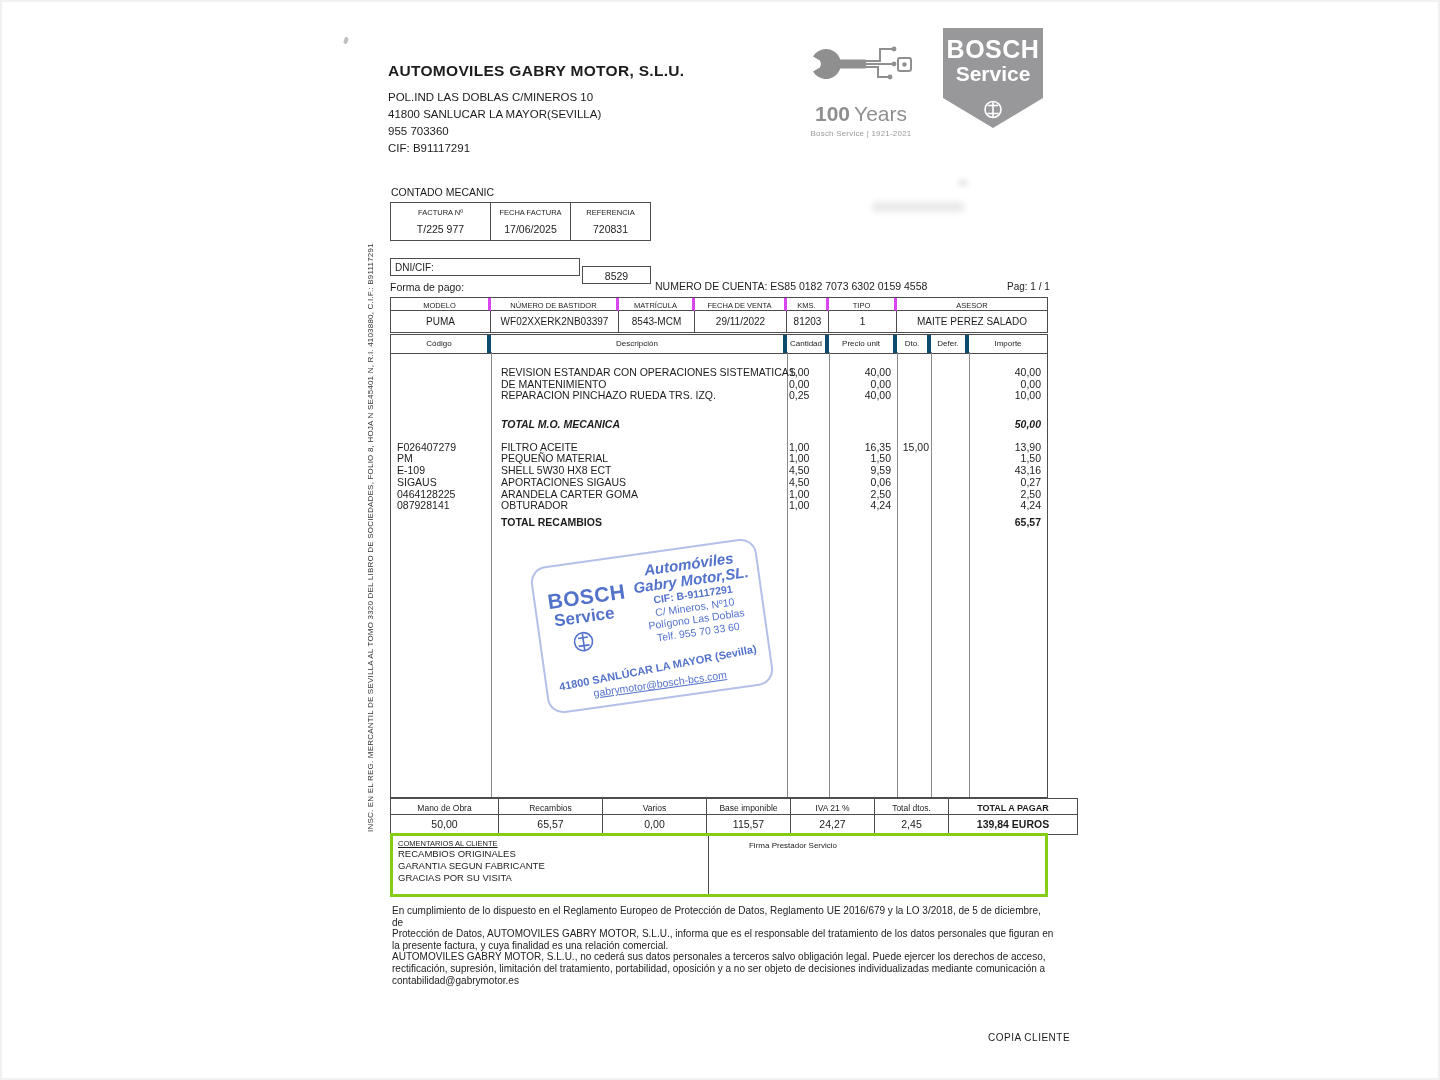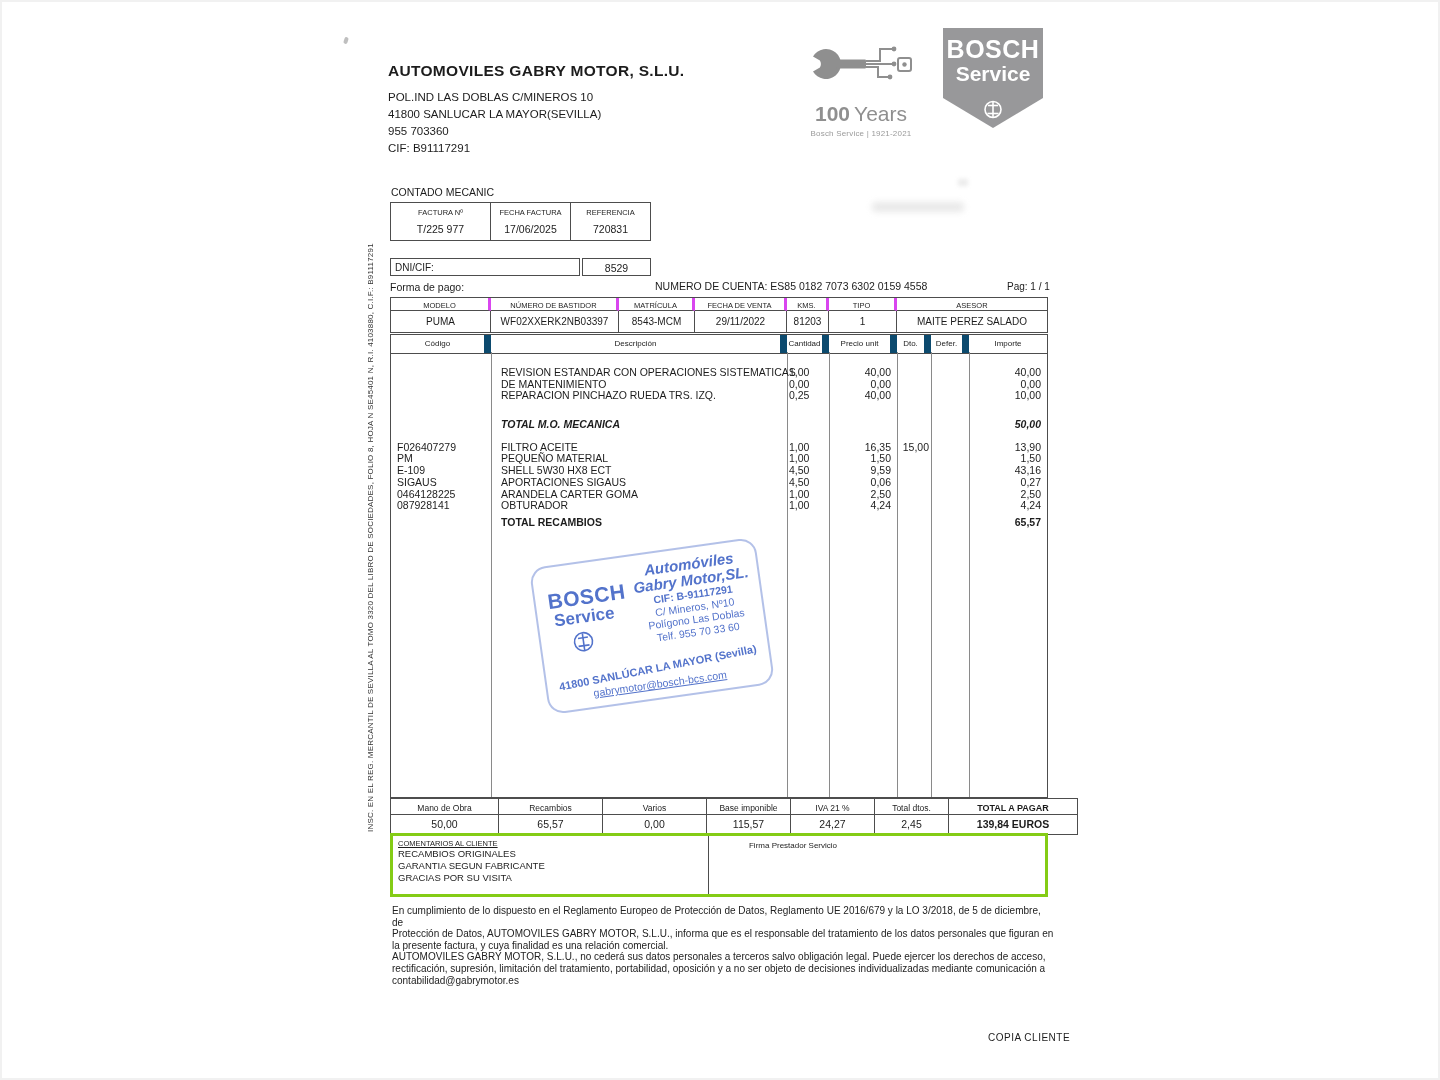--- a/index.html
+++ b/index.html
@@ -29,40 +29,40 @@
   .doctype { left:391px; top:186px; font-size:10.5px; }
   .factura { left:390px; top:202px; width:261px; border:1px solid #4d4d4d; display:grid;
              grid-template-columns:100px 80px 79px; }
   .factura .h { font-size:7.5px; text-align:center; padding-top:5px; height:16px; border-right:1px solid #4d4d4d; }
   .factura .h:nth-child(3) { border-right:none; }
   .factura .v { font-size:10.5px; text-align:center; height:21px; padding-top:4px; border-right:1px solid #4d4d4d; }
   .factura .v:last-child { border-right:none; }
 
   .dnibox { left:390px; top:258px; width:190px; height:18px; border:1px solid #4d4d4d;
             font-size:10px; padding:3px 0 0 4px; }
-  .dnicode { left:582px; top:258px; width:69px; height:18px; border:1px solid #4d4d4d;
+  .dnicode { left:582px; top:266px; width:69px; height:18px; border:1px solid #4d4d4d;
              font-size:10.5px; text-align:center; padding-top:3px; }
 
   .forma { left:390px; top:281px; font-size:10.5px; }
   .cuenta { left:655px; top:280px; font-size:10.5px; }
   .pag { left:1007px; top:281px; font-size:10px; }
 
   
   .veh { left:390px; top:297px; width:658px; border:1px solid #4d4d4d; display:grid;
          grid-template-columns:100px 128px 76px 92px 42px 68px 1fr; }
   .veh .h { font-size:7.5px; text-align:center; height:13px; padding-top:3px;
             border-right:3px solid #d946ef; border-bottom:1px solid #4d4d4d; }
   .veh .h:nth-child(7) { border-right:none; }
   .veh .v { font-size:10px; text-align:center; height:21px; padding-top:5px; border-right:1px solid #4d4d4d; }
   .veh .v:last-child { border-right:none; }
 
   
   .ith { left:390px; top:334px; width:658px; border:1px solid #4d4d4d; display:grid;
          grid-template-columns:100px 296px 42px 68px 34px 38px 1fr; }
-  .ith .h { font-size:8px; text-align:center; height:18px; padding-top:4px; border-right:7px solid #0c4a6e; }
+  .ith .h { font-size:8px; text-align:center; height:18px; padding-top:4px; border-right:4px solid #0c4a6e; }
   .ith .h:nth-child(7) { border-right:none; }
 
   .itb { left:390px; top:352px; width:658px; height:446px; border-left:1px solid #4d4d4d;
          border-right:1px solid #4d4d4d; border-bottom:1px solid #4d4d4d; }
   .itb .vl { position:absolute; top:0; bottom:0; width:1px; background:#8a8a8a; }
   .rows { position:absolute; left:0; right:0; top:14px; }
   .irow { position:relative; height:11.7px; font-size:10.5px; }
   .irow span { position:absolute; top:0; white-space:nowrap; }
   .cd { left:6px; }
   .ds { left:110px; }

